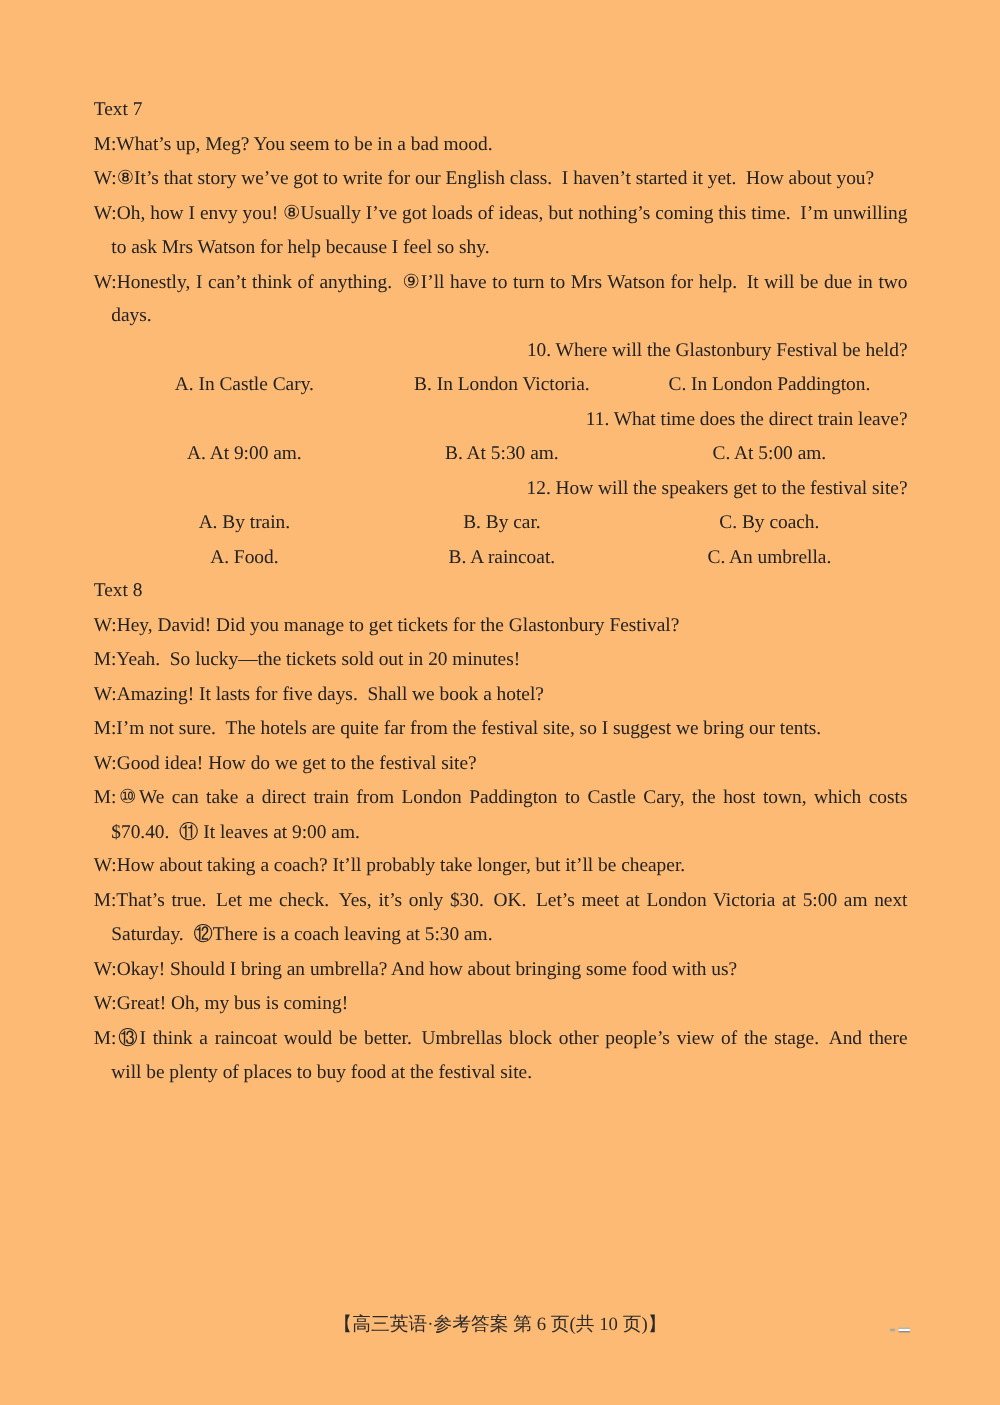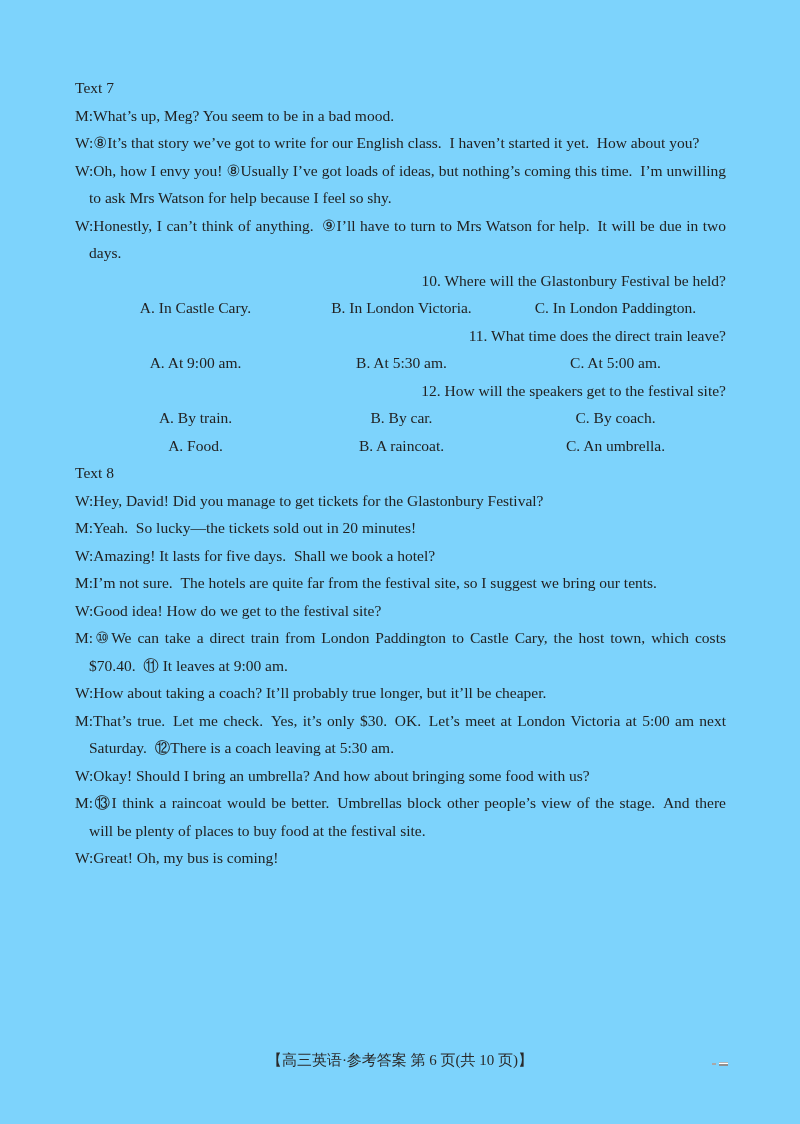--- a/index.html
+++ b/index.html
@@ -4,21 +4,21 @@
 <style>
   html,body{margin:0;padding:0;}
   body{
     width:800px;height:1124px;
     background:#ffffff;
     position:relative;
     font-family:"Liberation Serif","DejaVu Serif",serif;
     color:#222222;
     overflow:hidden;
   }
-  .page{position:absolute;inset:0;background:#7dd3fc;}
+  .page{position:absolute;inset:0;background:#fdba74;}
   .doc{
     position:absolute;left:75px;top:74px;width:651px;
     font-size:15.5px;line-height:27.5px;
     text-align:justify;
   }
   .p{margin:0;padding-left:14px;text-indent:-14px;}
   .heading{padding-left:0;text-indent:0;text-align:left;}
   .q{padding-left:20px;text-indent:-20px;text-align:right;}
   .opts{
     display:grid;grid-template-columns:205px 207px 1fr;
@@ -79,23 +79,23 @@
       <span class="opt">C. An umbrella.</span>
     </div>
 
     <div class="p heading">Text 8</div>
     <div class="p">W:Hey, David! Did you manage to get tickets for the Glastonbury Festival?</div>
     <div class="p">M:Yeah. So lucky—the tickets sold out in 20 minutes!</div>
     <div class="p">W:Amazing! It lasts for five days. Shall we book a hotel?</div>
     <div class="p">M:I’m not sure. The hotels are quite far from the festival site, so I suggest we bring our tents.</div>
     <div class="p">W:Good idea! How do we get to the festival site?</div>
     <div class="p">M:⑩We can take a direct train from London Paddington to Castle Cary, the host town, which costs $70.40. ⑪ It leaves at 9:00 am.</div>
-    <div class="p">W:How about taking a coach? It’ll probably true longer, but it’ll be cheaper.</div>
+    <div class="p">W:How about taking a coach? It’ll probably take longer, but it’ll be cheaper.</div>
     <div class="p">M:That’s true. Let me check. Yes, it’s only $30. OK. Let’s meet at London Victoria at 5:00 am next Saturday. ⑫There is a coach leaving at 5:30 am.</div>
     <div class="p">W:Okay! Should I bring an umbrella? And how about bringing some food with us?</div>
+    <div class="p">W:Great! Oh, my bus is coming!</div>
     <div class="p">M:⑬I think a raincoat would be better. Umbrellas block other people’s view of the stage. And there will be plenty of places to buy food at the festival site.</div>
-    <div class="p">W:Great! Oh, my bus is coming!</div>
 
   </div>
 
   <div class="footer">【高三英语·参考答案 第 6 页(共 10 页)】</div>
   <div class="artifact"></div>
 </div>
 
 </body></html>

